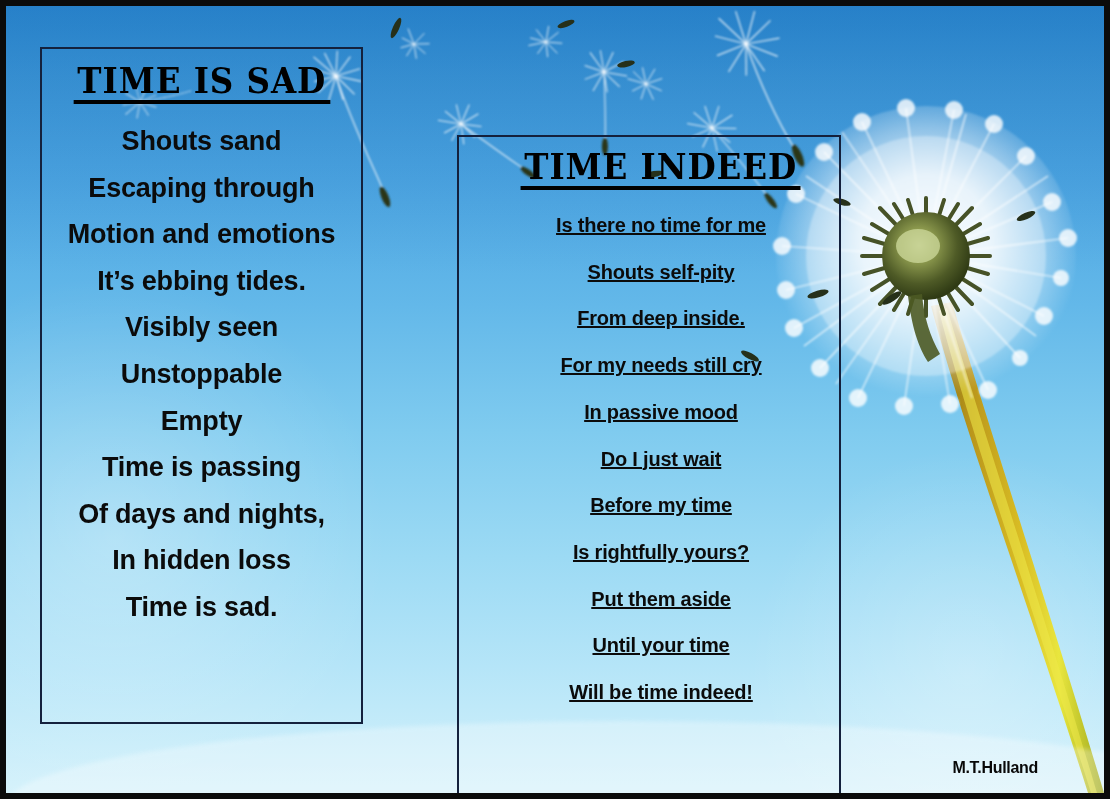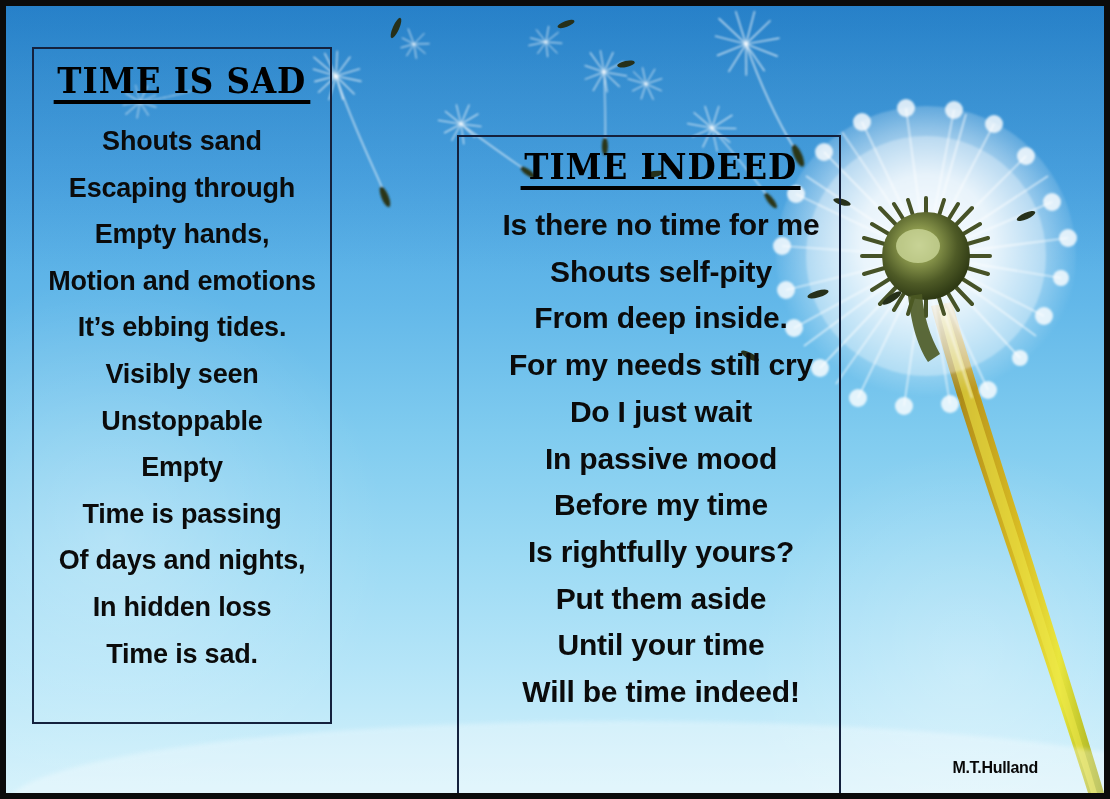--- a/index.html
+++ b/index.html
@@ -72,21 +72,21 @@
   }
 
   
   .poem-box {
     position: absolute;
     border: 2px solid #14213d;
     z-index: 20;
     text-align: center;
     color: #0a0a0a;
   }
-  #poem-1 { left: 32px;  top: 47px;  width: 300px; height: 677px; }
+  #poem-1 { left: 40px;  top: 47px;  width: 323px; height: 677px; }
   #poem-2 { left: 457px; top: 135px; width: 384px; height: 793px; padding-left: 24px; }
 
   .poem-title {
     font-family: "DejaVu Serif", serif;
     font-weight: 700;
     font-size: 35px;
     letter-spacing: 1px;
     line-height: 1;
     color: #000;
     display: inline-block;
@@ -104,21 +104,21 @@
   }
   .poem-line {
     font-family: "Liberation Sans", sans-serif;
     font-weight: 700;
     color: #0b0b0b;
     white-space: nowrap;
   }
   #poem-1 .poem-lines { margin-top: 14px; }
   #poem-1 .poem-line { font-size: 27px; line-height: 46.6px; letter-spacing: -0.2px; }
   #poem-2 .poem-lines { margin-top: 12px; }
-  #poem-2 .poem-line { font-size: 30px; line-height: 46.7px; letter-spacing: -0.2px; }
+  #poem-2 .poem-line { font-size: 20px; line-height: 46.7px; letter-spacing: -0.2px; text-decoration: underline; }
 
   
   .signature {
     position: absolute;
     right: 72px;
     bottom: 22px;
     font-family: "Liberation Sans", sans-serif;
     font-weight: 700;
     font-size: 16px;
     color: #080808;
@@ -424,21 +424,20 @@
     </svg>
   </div>
 
   <div class="poem-box" id="poem-1">
     <div class="title-wrap">
       <span class="poem-title">TIME IS SAD</span>
     </div>
     <ul class="poem-lines">
       <li class="poem-line">Shouts sand</li>
       <li class="poem-line">Escaping through</li>
-      <li class="poem-line">Empty hands,</li>
       <li class="poem-line">Motion and emotions</li>
       <li class="poem-line">It’s ebbing tides.</li>
       <li class="poem-line">Visibly seen</li>
       <li class="poem-line">Unstoppable</li>
       <li class="poem-line">Empty</li>
       <li class="poem-line">Time is passing</li>
       <li class="poem-line">Of days and nights,</li>
       <li class="poem-line">In hidden loss</li>
       <li class="poem-line">Time is sad.</li>
     </ul>
@@ -446,22 +445,22 @@
 
   <div class="poem-box" id="poem-2">
     <div class="title-wrap">
       <span class="poem-title">TIME INDEED</span>
     </div>
     <ul class="poem-lines">
       <li class="poem-line">Is there no time for me</li>
       <li class="poem-line">Shouts self-pity</li>
       <li class="poem-line">From deep inside.</li>
       <li class="poem-line">For my needs still cry</li>
+      <li class="poem-line">In passive mood</li>
       <li class="poem-line">Do I just wait</li>
-      <li class="poem-line">In passive mood</li>
       <li class="poem-line">Before my time</li>
       <li class="poem-line">Is rightfully yours?</li>
       <li class="poem-line">Put them aside</li>
       <li class="poem-line">Until your time</li>
       <li class="poem-line">Will be time indeed!</li>
     </ul>
   </div>
 
   <div class="signature">M.T.Hulland</div>
 

